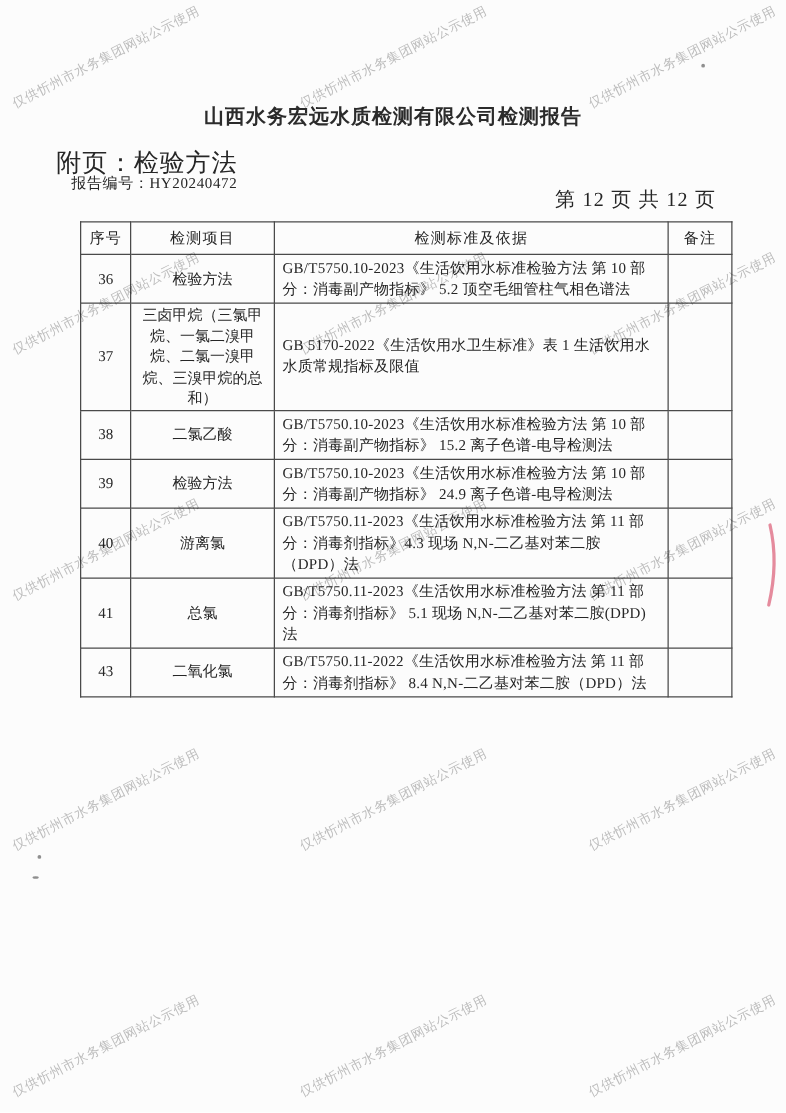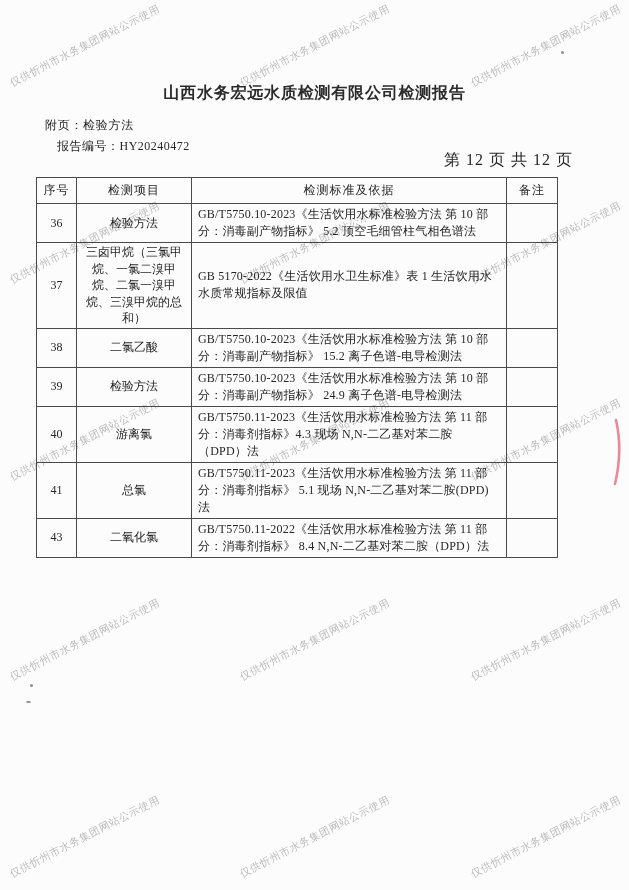--- a/index.html
+++ b/index.html
@@ -18,38 +18,38 @@
     text-align: center;
     font-family: "Liberation Sans", "DejaVu Sans", sans-serif;
     font-weight: bold;
     font-size: 16px;
     letter-spacing: 0.8px;
     color: #2b2b2b;
   }
   .attach {
     position: absolute;
     left: 45px; top: 117px;
-    font-size: 12px;
+    font-size: 20px;
     letter-spacing: 0.7px;
   }
   .meta {
     position: absolute;
     left: 57px; top: 138px;
     font-size: 12px;
     letter-spacing: 0.5px;
   }
   .pageinfo {
     position: absolute;
     right: 56px; top: 150px;
     font-size: 16px;
     letter-spacing: 1px;
   }
   table.methods {
     position: absolute;
-    left: 36px; top: 177px;
+    left: 64px; top: 177px;
     width: 521px;
     border-collapse: collapse;
     table-layout: fixed;
   }
   .methods th, .methods td {
     border: 1px solid #4a4a4a;
     font-weight: normal;
     font-size: 12px;
     padding: 1px 4px;
     vertical-align: middle;

